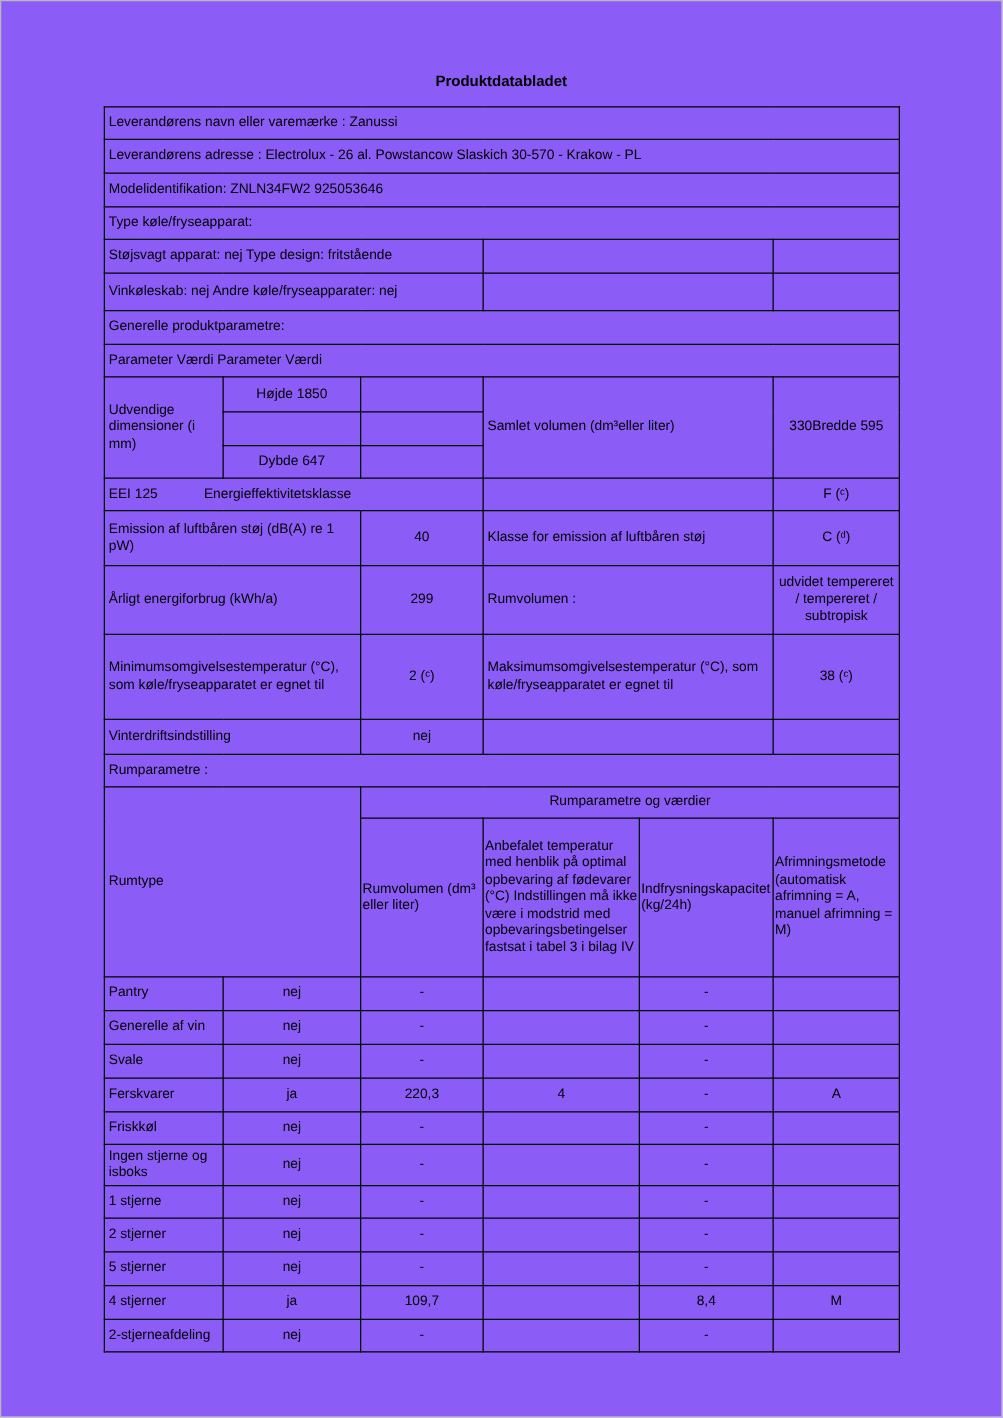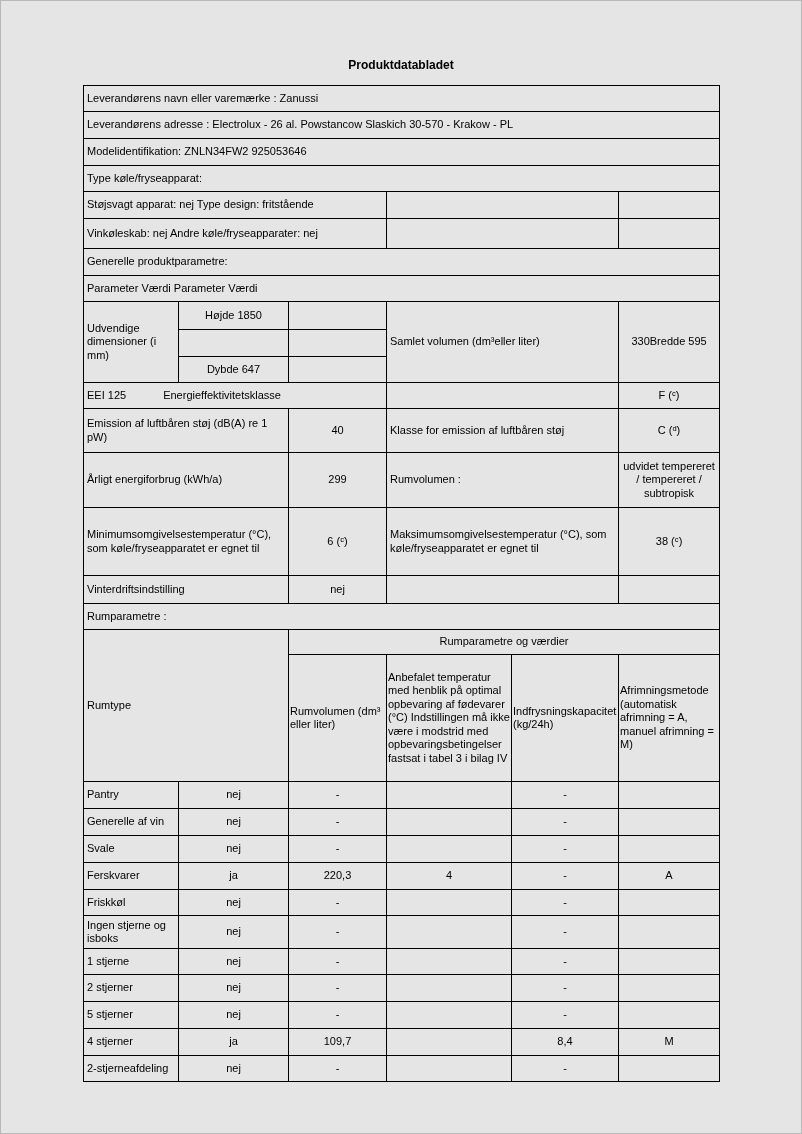--- a/index.html
+++ b/index.html
@@ -5,21 +5,21 @@
   * { margin:0; padding:0; box-sizing:border-box; }
   html,body { background:#fff; }
   body {
     width:802px; height:1134px;
     font-family:"Liberation Sans","DejaVu Sans",sans-serif;
     font-size:11px; color:#000;
   }
   .page {
     width:802px; height:1134px;
     border:1px solid #b8b8b8;
-    background:#e5e5e5;
+    background:#8b5cf6;
     overflow:hidden;
   }
   .title {
     text-align:center;
     font-weight:bold;
     font-size:12px;
     padding-top:57px;
   }
   table.main {
     border-collapse:collapse;
@@ -128,21 +128,21 @@
       <td colspan="2">Årligt energiforbrug (kWh/a)</td>
       <td class="ctr">299</td>
       <td colspan="2">Rumvolumen :</td>
       <td class="ctr prelines">udvidet tempereret
 / tempereret /
 subtropisk</td>
     </tr>
 
     <tr class="h68">
       <td colspan="2">Minimumsomgivelsestemperatur (°C), som køle/fryseapparatet er egnet til</td>
-      <td class="ctr">6 (ᶜ)</td>
+      <td class="ctr">2 (ᶜ)</td>
       <td colspan="2">Maksimumsomgivelsestemperatur (°C), som køle/fryseapparatet er egnet til</td>
       <td class="ctr">38 (ᶜ)</td>
     </tr>
 
     <tr class="h28">
       <td colspan="2">Vinterdriftsindstilling</td>
       <td class="ctr">nej</td>
       <td colspan="2"></td>
       <td></td>
     </tr>

